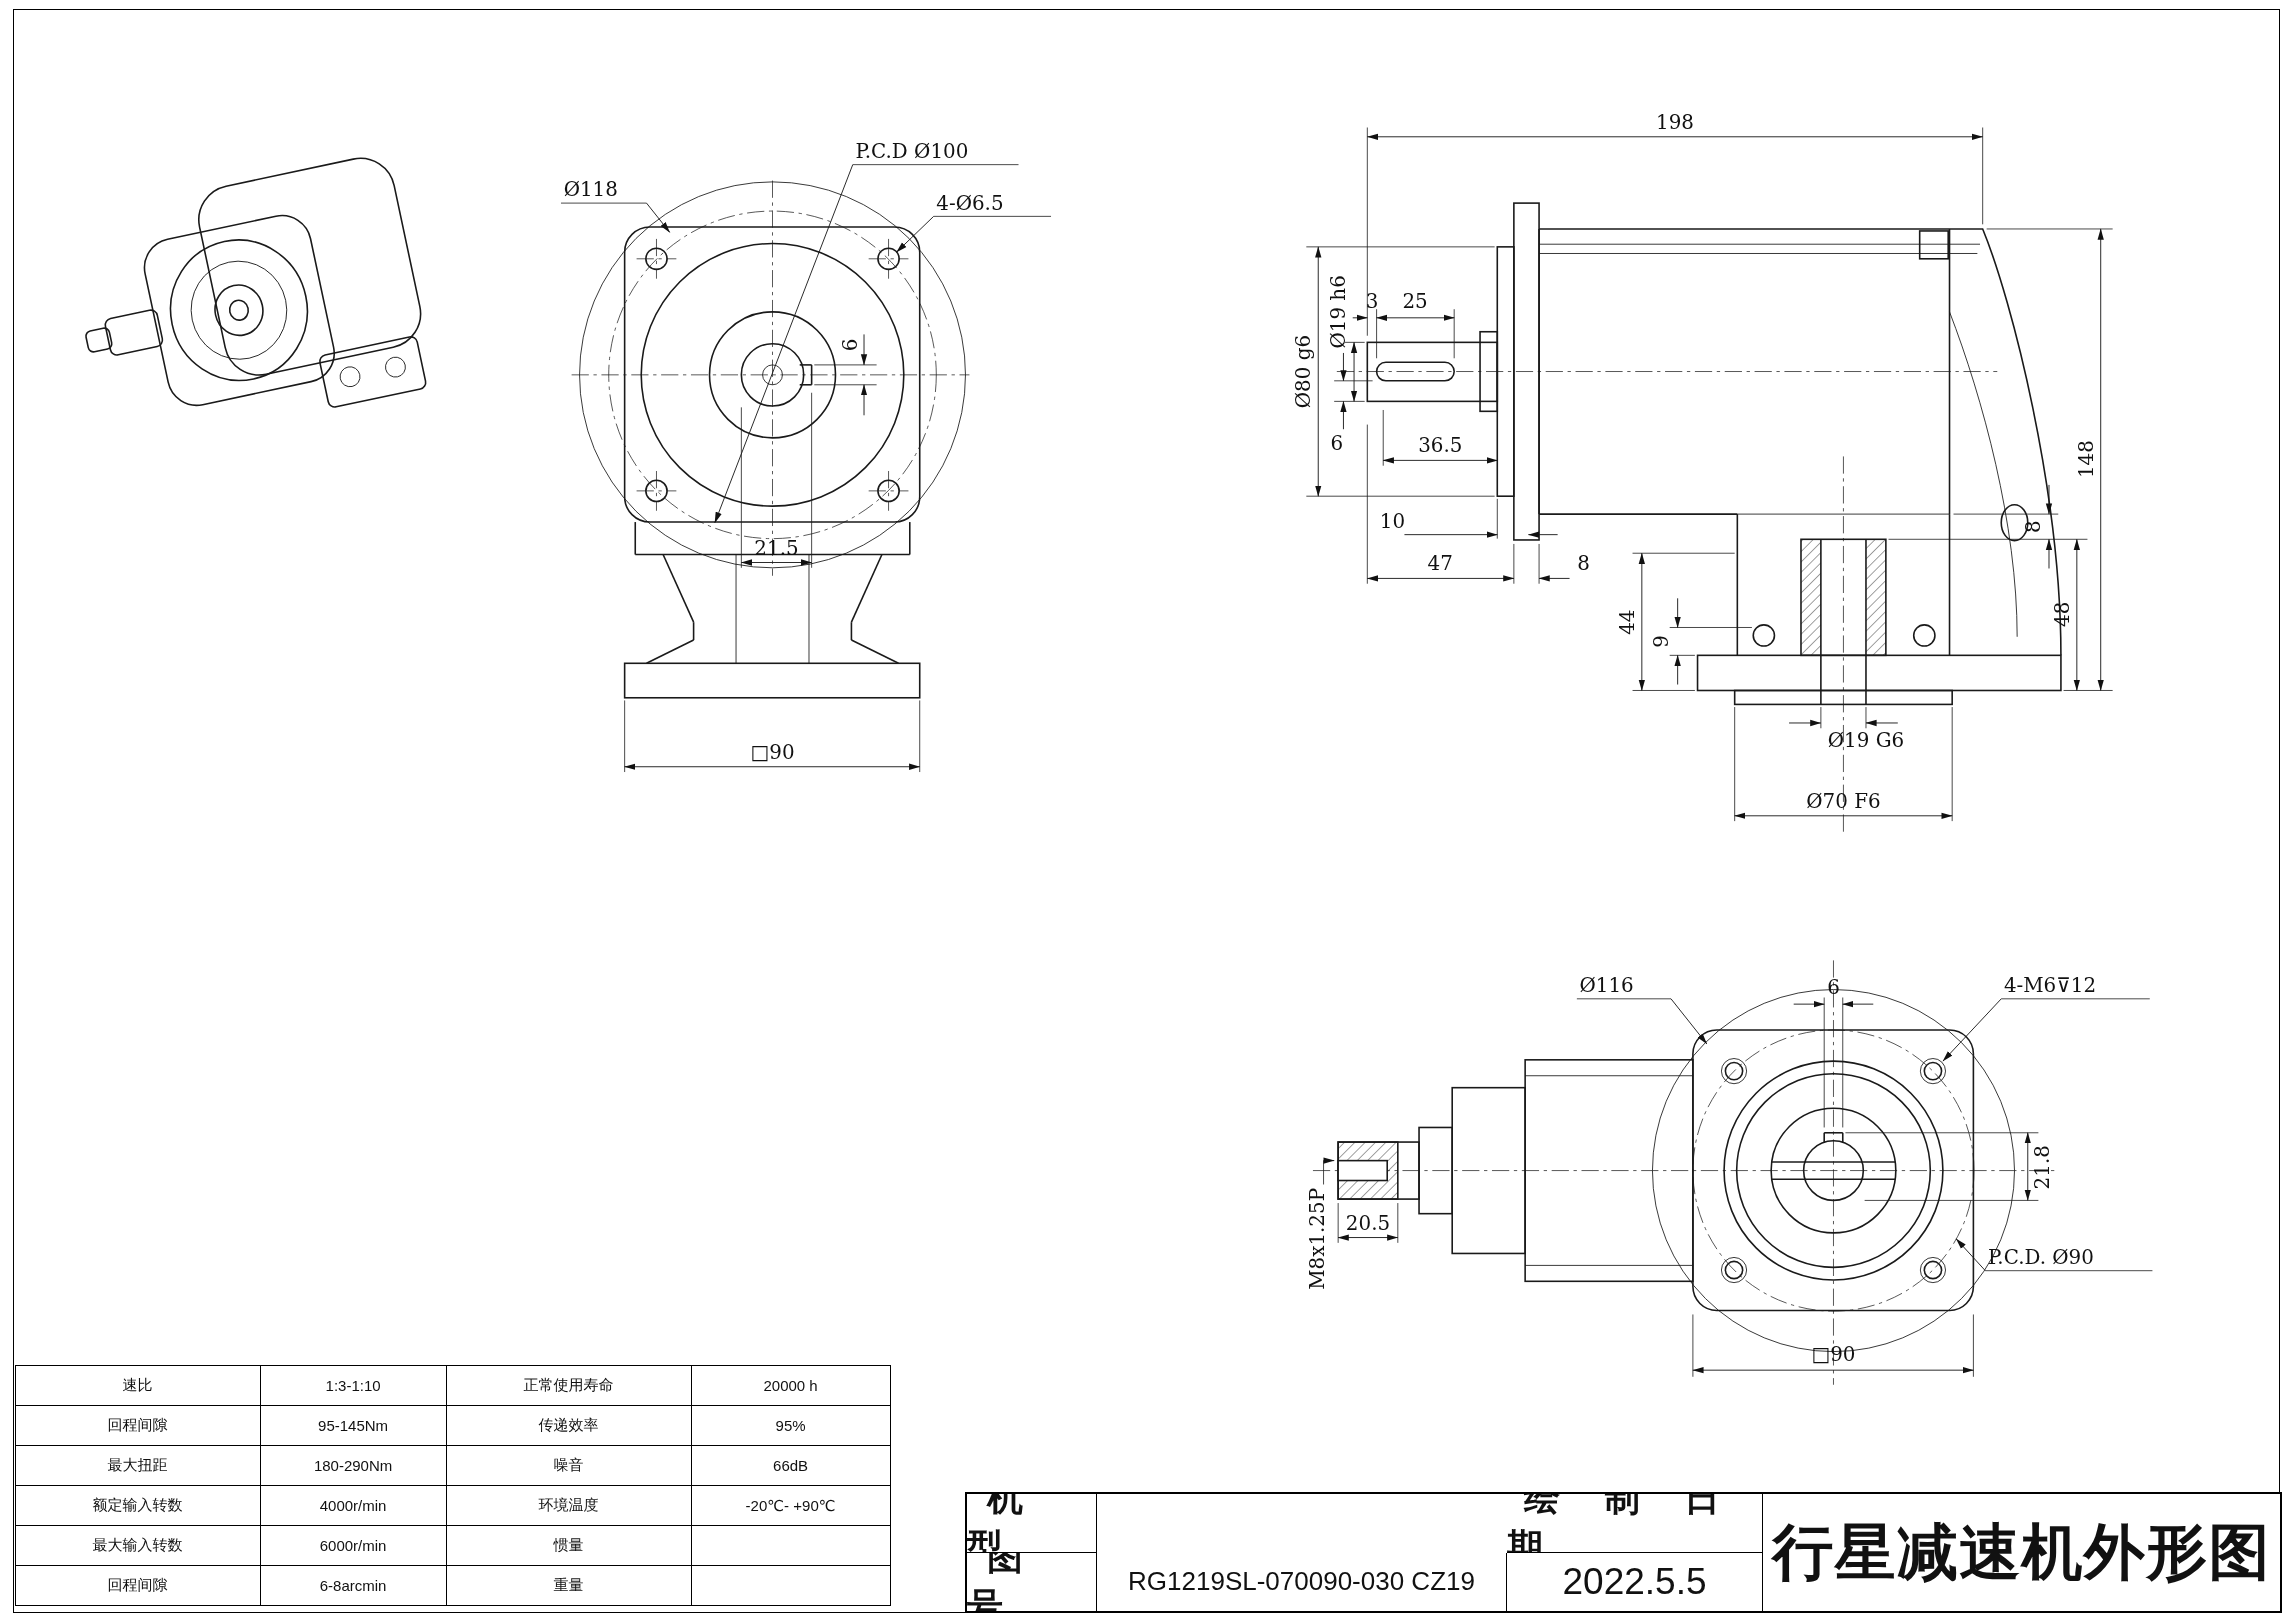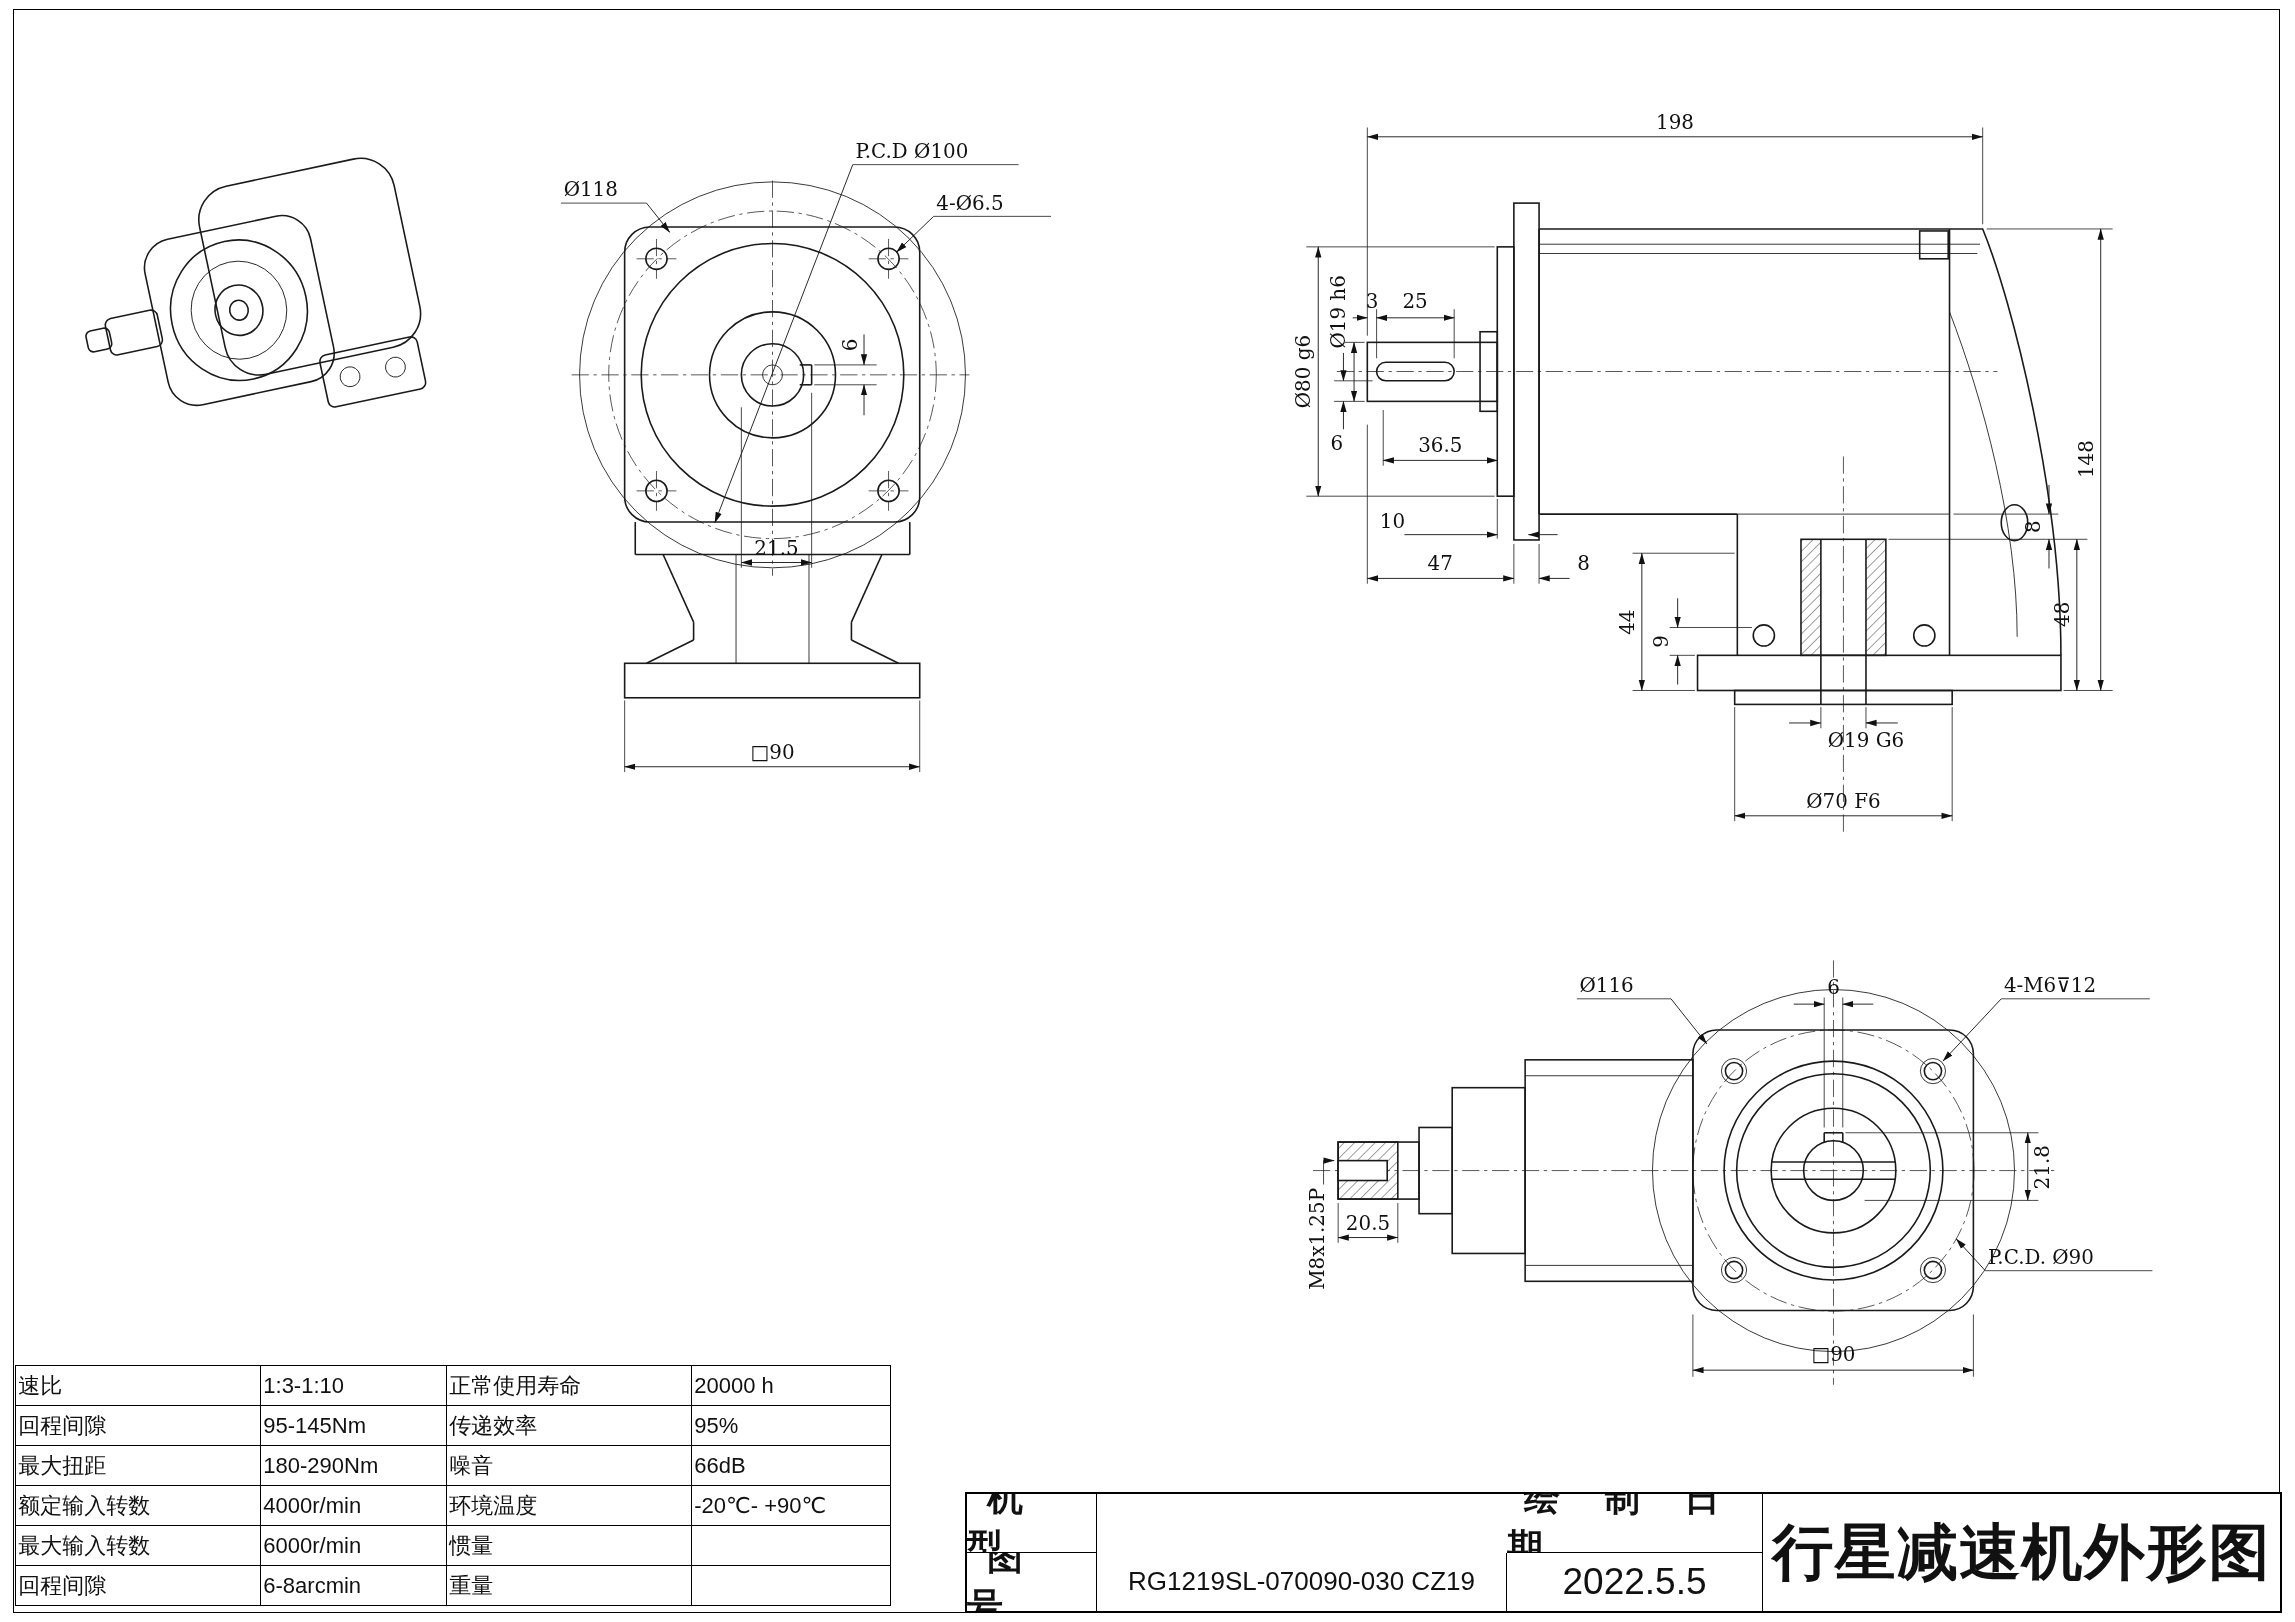--- a/index.html
+++ b/index.html
@@ -13,22 +13,22 @@
   .ol{stroke:#1a1a1a;stroke-width:2.4;fill:none}
   .thin{stroke:#1a1a1a;stroke-width:1.3;fill:none}
   .cl{stroke:#1a1a1a;stroke-width:1.1;fill:none;stroke-dasharray:26 7 5 7}
   .ext{stroke:#1a1a1a;stroke-width:1.2;fill:none}
   .dl{stroke:#1a1a1a;stroke-width:1.4;fill:none}
   .hatchf{fill:url(#hatch);stroke:none}
   text.dim{font-family:"DejaVu Serif","DejaVu Sans",serif;font-size:30px;fill:#111;stroke:none}
 
   
   table.spec{position:absolute;left:14.6px;top:1365px;border-collapse:collapse;table-layout:fixed;background:#fff}
-  table.spec td{border:1.7px solid #000;height:39px;vertical-align:middle;
-                font-size:22px;padding:0 2.7px;white-space:nowrap;overflow:hidden}
+  table.spec td{border:1.7px solid #000;height:39px;text-align:center;vertical-align:middle;
+                font-size:15px;padding:0 2.7px;white-space:nowrap;overflow:hidden}
 
   
   .tb{position:absolute;left:965px;top:1492px;width:1317px;height:121px;background:#fff;
       display:grid;grid-template-columns:130px 410px 256px 1fr;grid-template-rows:50% 50%;
       border:2px solid #000;box-sizing:border-box}
   .tb .cell{display:flex;align-items:center;justify-content:center;overflow:hidden;box-sizing:border-box}
   .tb .br{border-right:1.7px solid #000}
   .tb .bb{border-bottom:1.7px solid #000}
   .c1{grid-column:1}.c2{grid-column:2}.c3{grid-column:3}
   .r1{grid-row:1}.r2{grid-row:2}

